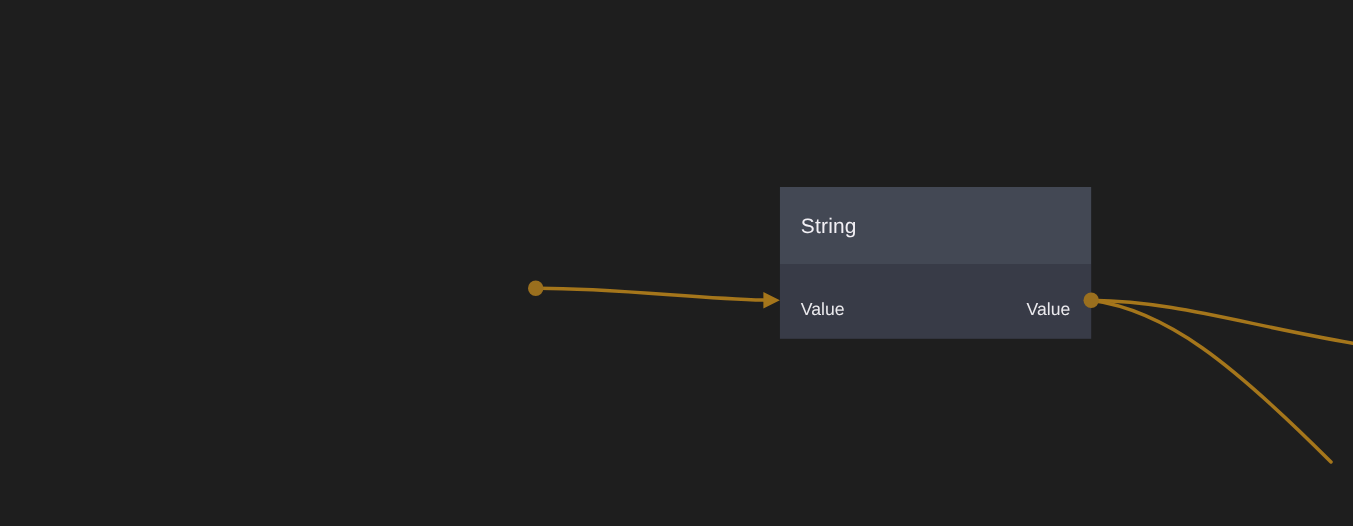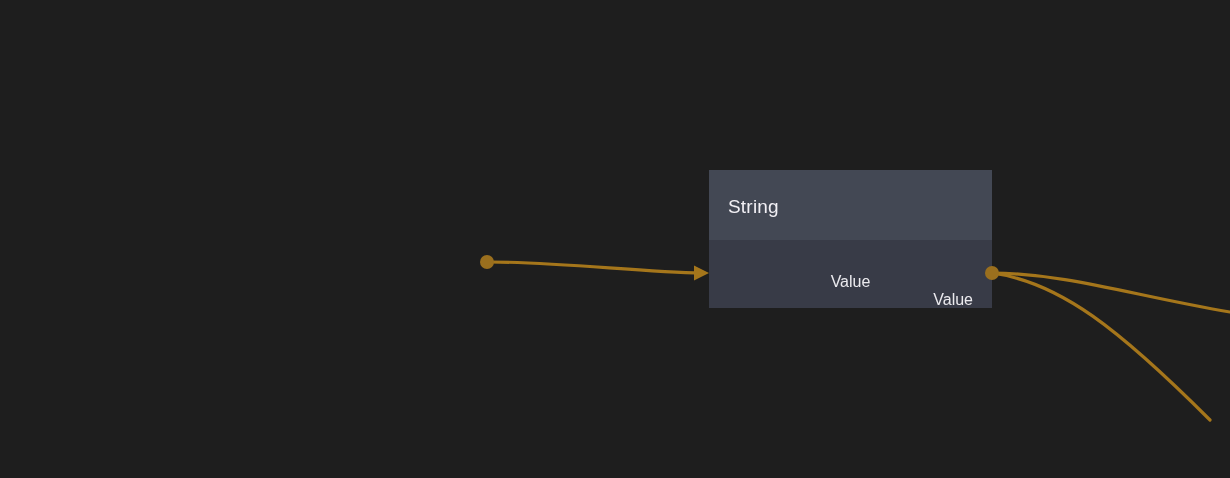--- a/index.html
+++ b/index.html
@@ -93,21 +93,20 @@
     background: #383b47;
   }
   #node-string .node-header {
     height: 70px;
     padding: 4px 0 0 19px;
     background: #434854;
   }
   #node-string .port-row {
     top: 33px;
     padding: 0 19px 0 19px;
-    flex-direction: column;
   }
 
   .port-dot {
     position: absolute;
     width: 14px;
     height: 14px;
     border-radius: 50%;
     background: #9a6f1e;
   }
   #port-text-out  { left: 480px; top: 255px; }

